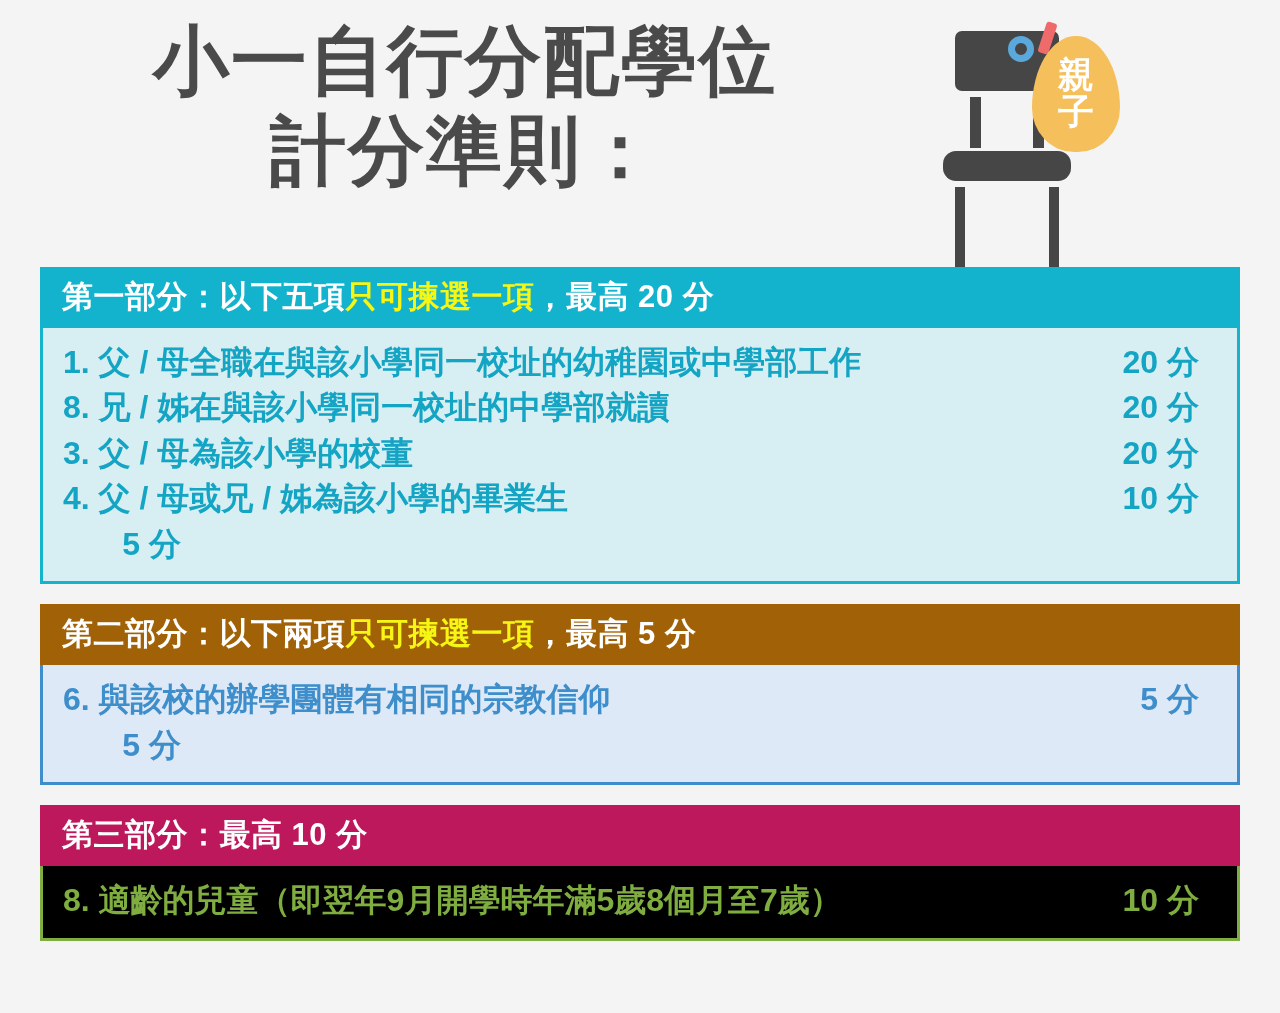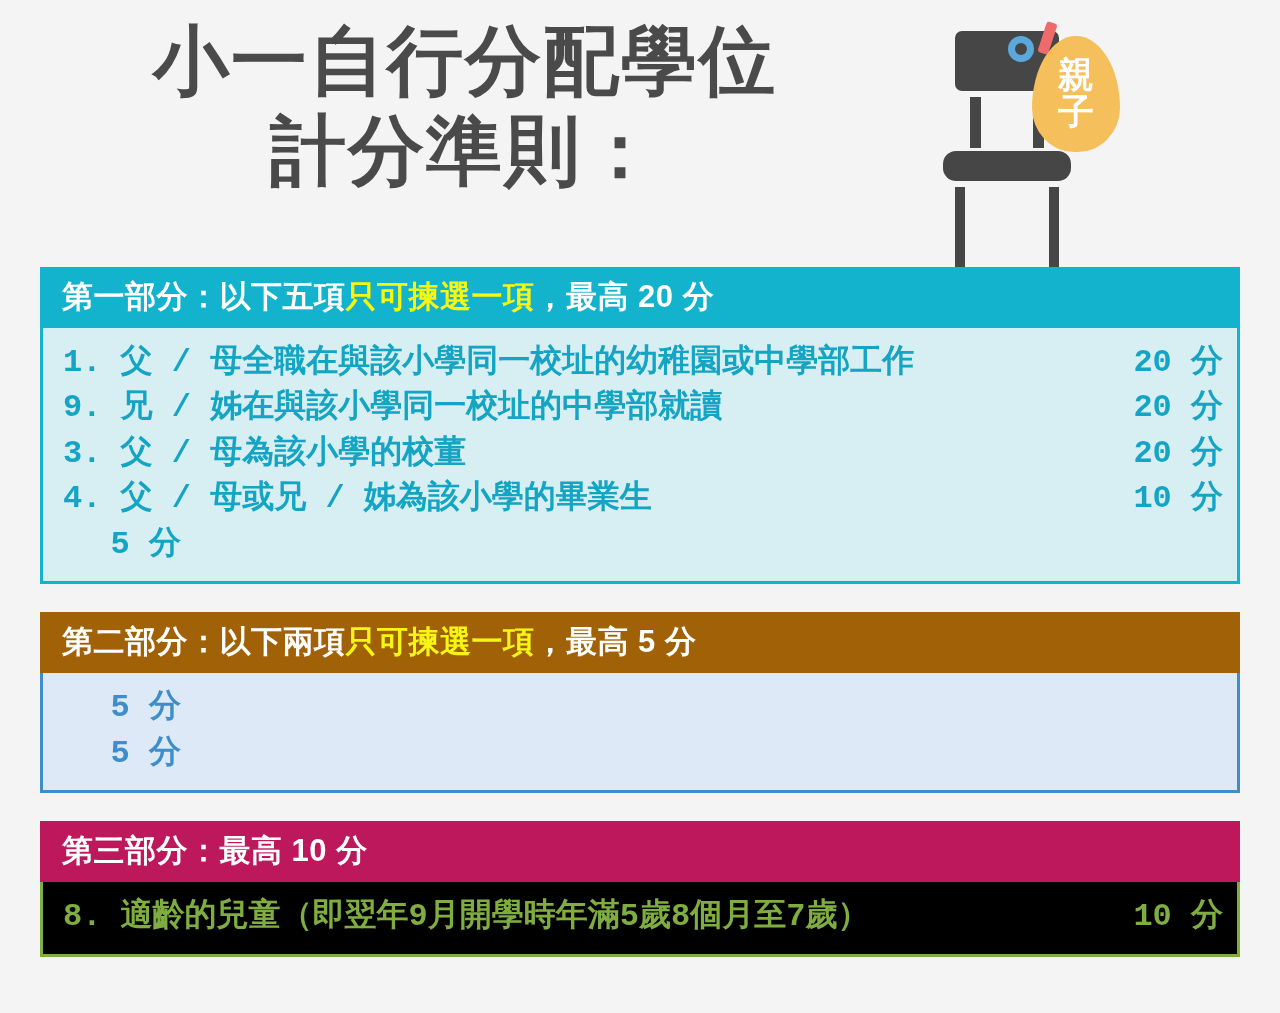--- a/index.html
+++ b/index.html
@@ -104,34 +104,33 @@
   }
 
   
   .panels {
     position: absolute;
     left: 40px;
     top: 267px;
     width: 1200px;
   }
   .panel {
-    margin-bottom: 28px;
+    margin-bottom: 20px;
   }
   .panel-header {
     color: #ffffff;
     font-size: 31px;
     font-weight: bold;
     padding: 9px 0 10px 22px;
     letter-spacing: 0.5px;
     white-space: nowrap;
   }
   .panel-body {
-    padding: 12px 4px 14px 20px;
+    padding: 12px 28px 14px 20px;
     box-sizing: border-box;
-    font-family: Liberation Mono, monospace;
   }
   .row {
     display: flex;
     align-items: baseline;
     justify-content: space-between;
     font-size: 32px;
     font-weight: bold;
     line-height: 1.42;
     white-space: nowrap;
   }
@@ -210,21 +209,21 @@
   <section class="panel p1">
     <div class="panel-header">
       <span>第一部分：以下五項</span><span class="hl">只可揀選一項</span><span>，最高 20 分</span>
     </div>
     <div class="panel-body">
       <div class="row">
         <span class="row-label">1. 父 / 母全職在與該小學同一校址的幼稚園或中學部工作</span>
         <span class="row-score">20 分</span>
       </div>
       <div class="row">
-        <span class="row-label">9. 兄 / 姊在與該小學同一校址的中學部就讀</span>
+        <span class="row-label">8. 兄 / 姊在與該小學同一校址的中學部就讀</span>
         <span class="row-score">20 分</span>
       </div>
       <div class="row">
         <span class="row-label">3. 父 / 母為該小學的校董</span>
         <span class="row-score">20 分</span>
       </div>
       <div class="row">
         <span class="row-label">4. 父 / 母或兄 / 姊為該小學的畢業生</span>
         <span class="row-score">10 分</span>
       </div>
@@ -233,20 +232,21 @@
       </div>
     </div>
   </section>
 
   <section class="panel p2">
     <div class="panel-header">
       <span>第二部分：以下兩項</span><span class="hl">只可揀選一項</span><span>，最高 5 分</span>
     </div>
     <div class="panel-body">
       <div class="row">
+        <span class="row-label">6. 與該校的辦學團體有相同的宗教信仰</span>
         <span class="row-score">5 分</span>
       </div>
       <div class="row">
         <span class="row-score">5 分</span>
       </div>
     </div>
   </section>
 
   <section class="panel p3">
     <div class="panel-header">

